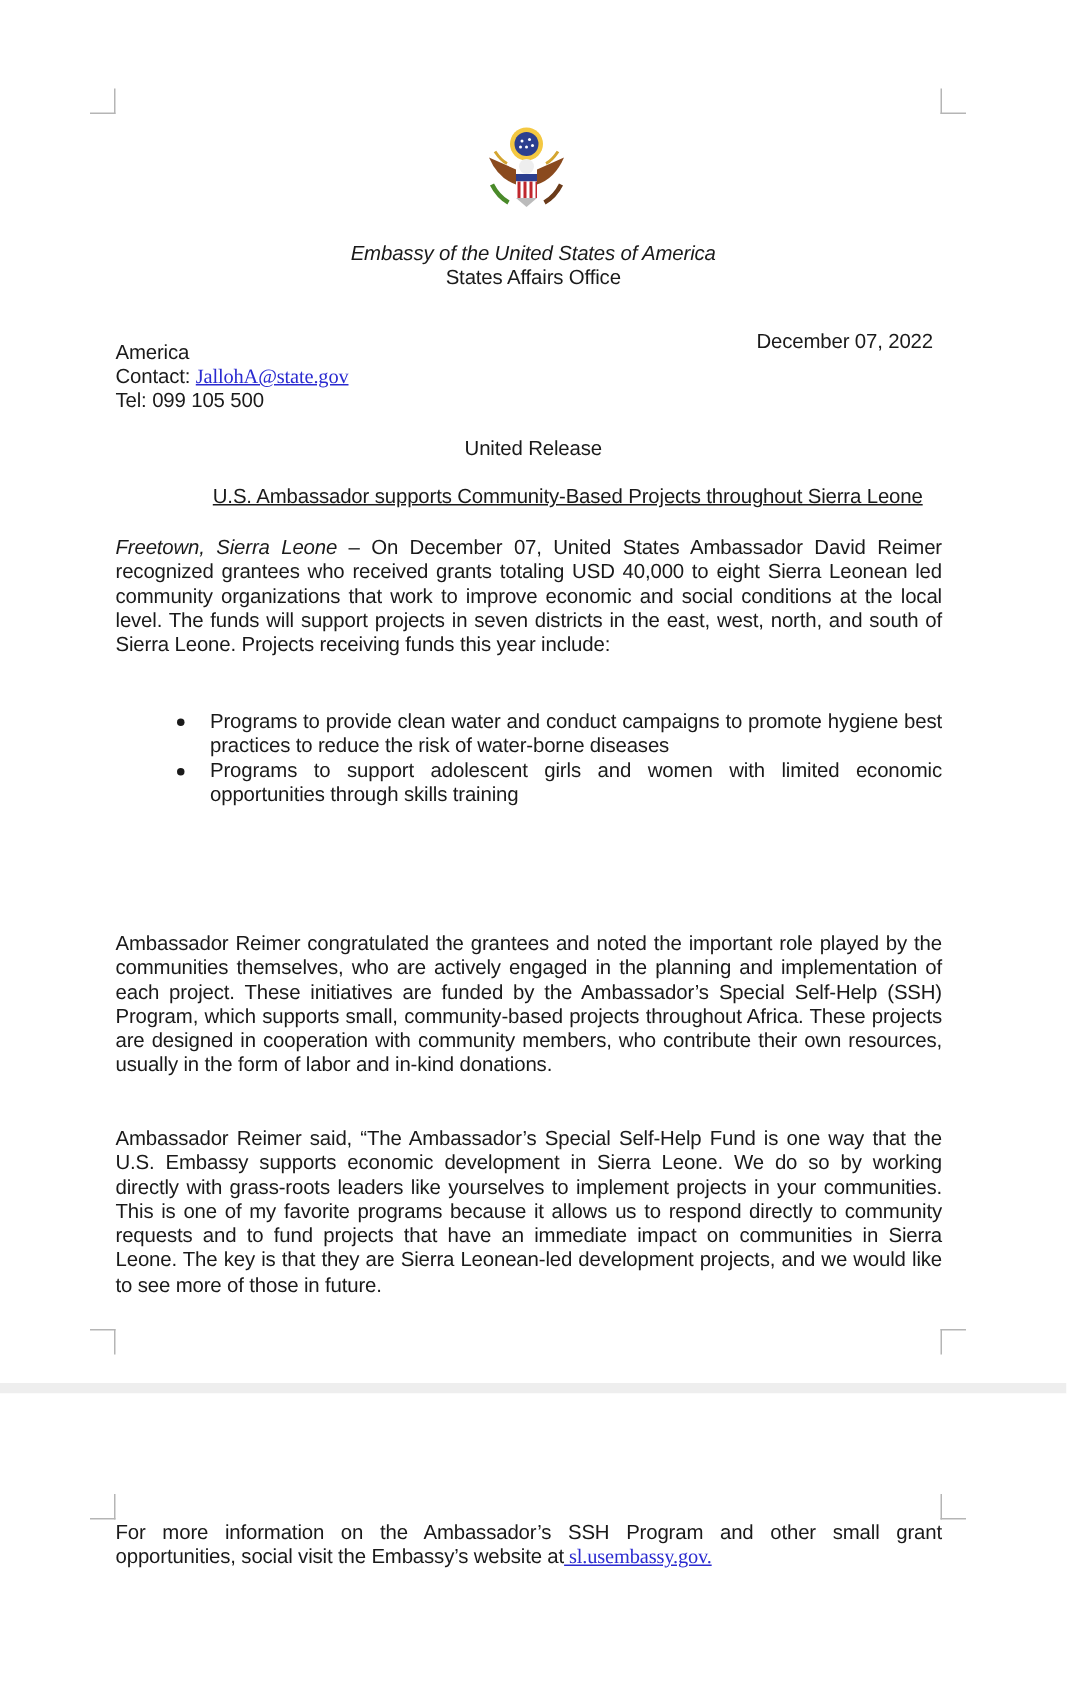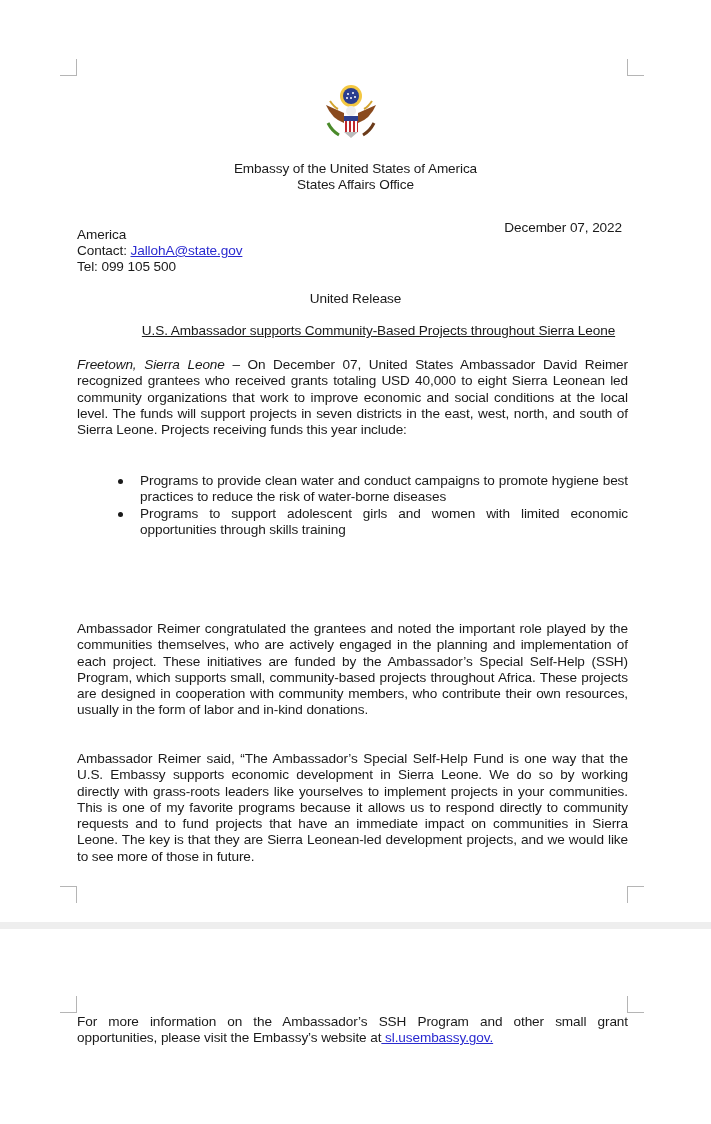--- a/index.html
+++ b/index.html
@@ -11,21 +11,21 @@
     #page2 { top:929px; height:195px; }
     .corner { position:absolute; width:16px; height:16px; border-color:#b5b5b5; border-style:solid; border-width:0; }
     .c-tl { border-right-width:1px; border-bottom-width:1px; }
     .c-tr { border-left-width:1px; border-bottom-width:1px; }
     .c-bl { border-right-width:1px; border-top-width:1px; }
     .c-br { border-left-width:1px; border-top-width:1px; }
     .abs { position:absolute; }
     .txt { font-size:13.6px; line-height:16.3px; letter-spacing:-0.1px; }
     .center { text-align:center; left:0; width:711px; }
     .just { text-align:justify; text-align-last:left; }
-    a.link { color:#2a2ad0; text-decoration:underline; }
+    a.link { color:#2a2ad0; text-decoration:underline;font-family:Liberation Serif, serif; }
     .emblem { position:absolute; left:322px; top:83px; width:58px; height:62px; }
     .bullets { position:absolute; left:77px; width:551px; }
     .bullet { position:relative; padding-left:63px; }
     .bullet .dot { position:absolute; left:41px; top:6px; width:5px; height:5px; border-radius:50%; background:#1a1a1a; }
   </style>
 </head>
 <body>
 
 <div id="page1" class="page">
   <div class="corner c-tl" style="left:60px;top:59px;"></div>
@@ -52,21 +52,21 @@
       <rect x="23" y="38" width="2" height="11" fill="#c0272d"></rect>
       <rect x="27" y="38" width="2" height="11" fill="#c0272d"></rect>
       <rect x="31" y="38" width="2" height="11" fill="#c0272d"></rect>
       <rect x="35" y="38" width="1" height="11" fill="#c0272d"></rect>
       <path d="M22 49 L29 55 L36 49 Z" fill="#bbbbbb"></path>
       <path d="M6 40 Q10 48 17 52" stroke="#4a8a2a" stroke-width="3" fill="none"></path>
       <path d="M52 40 Q48 48 41 52" stroke="#6b3b1a" stroke-width="3" fill="none"></path>
     </svg>
   </div>
 
-  <div class="abs center txt" style="top:161px;">Embassy of the United States of America</div>
+  <div class="abs center txt" style="top:161px;font-style:italic;">Embassy of the United States of America</div>
   <div class="abs center txt" style="top:177px;">States Affairs Office</div>
 
   <div class="abs txt" style="left:77px;top:227px;">America</div>
   <div class="abs txt" style="left:500px;top:220px;width:122px;text-align:right;">December 07, 2022</div>
   <div class="abs txt" style="left:77px;top:243px;"><span>Contact: </span><a class="link">JallohA@state.gov</a></div>
   <div class="abs txt" style="left:77px;top:259px;">Tel: 099 105 500</div>
 
   <div class="abs center txt" style="top:291px;">United Release</div>
   <div class="abs center txt" style="top:323px;text-decoration:underline;margin-left:23px;">U.S. Ambassador supports Community-Based Projects throughout Sierra Leone</div>
 
@@ -79,14 +79,14 @@
 
   <div class="abs txt just" style="left:77px;top:621px;width:551px;">Ambassador Reimer congratulated the grantees and noted the important role played by the communities themselves, who are actively engaged in the planning and implementation of each project.  These initiatives are funded by the Ambassador’s Special Self-Help (SSH) Program, which supports small, community-based projects throughout Africa.  These projects are designed in cooperation with community members, who contribute their own resources, usually in the form of labor and in-kind donations.</div>
   <div class="abs txt just" style="left:77px;top:751px;width:551px;">Ambassador Reimer said, “The Ambassador’s Special Self-Help Fund is one way that the U.S. Embassy supports economic development in Sierra Leone.  We do so by working directly with grass-roots leaders like yourselves to implement projects in your communities. This is one of my favorite programs because it allows us to respond directly to community requests and to fund projects that have an immediate impact on communities in Sierra Leone.  The key is that they are Sierra Leonean-led development projects, and we would like to see more of those in future.</div>
 </div>
 
 <div id="gap"></div>
 
 <div id="page2" class="page">
   <div class="corner c-tl" style="left:60px;top:67px;"></div>
   <div class="corner c-tr" style="left:627px;top:67px;"></div>
-  <div class="abs txt just" style="left:77px;top:85px;width:551px;"><span>For more information on the Ambassador’s SSH Program and other small grant opportunities, please visit the Embassy’s website at</span><a class="link"> sl.usembassy.gov.</a></div>
+  <div class="abs txt just" style="left:77px;top:85px;width:551px;"><span>For more information on the Ambassador’s SSH Program and other small grant opportunities, social visit the Embassy’s website at</span><a class="link"> sl.usembassy.gov.</a></div>
 </div>
 
 </body></html>

